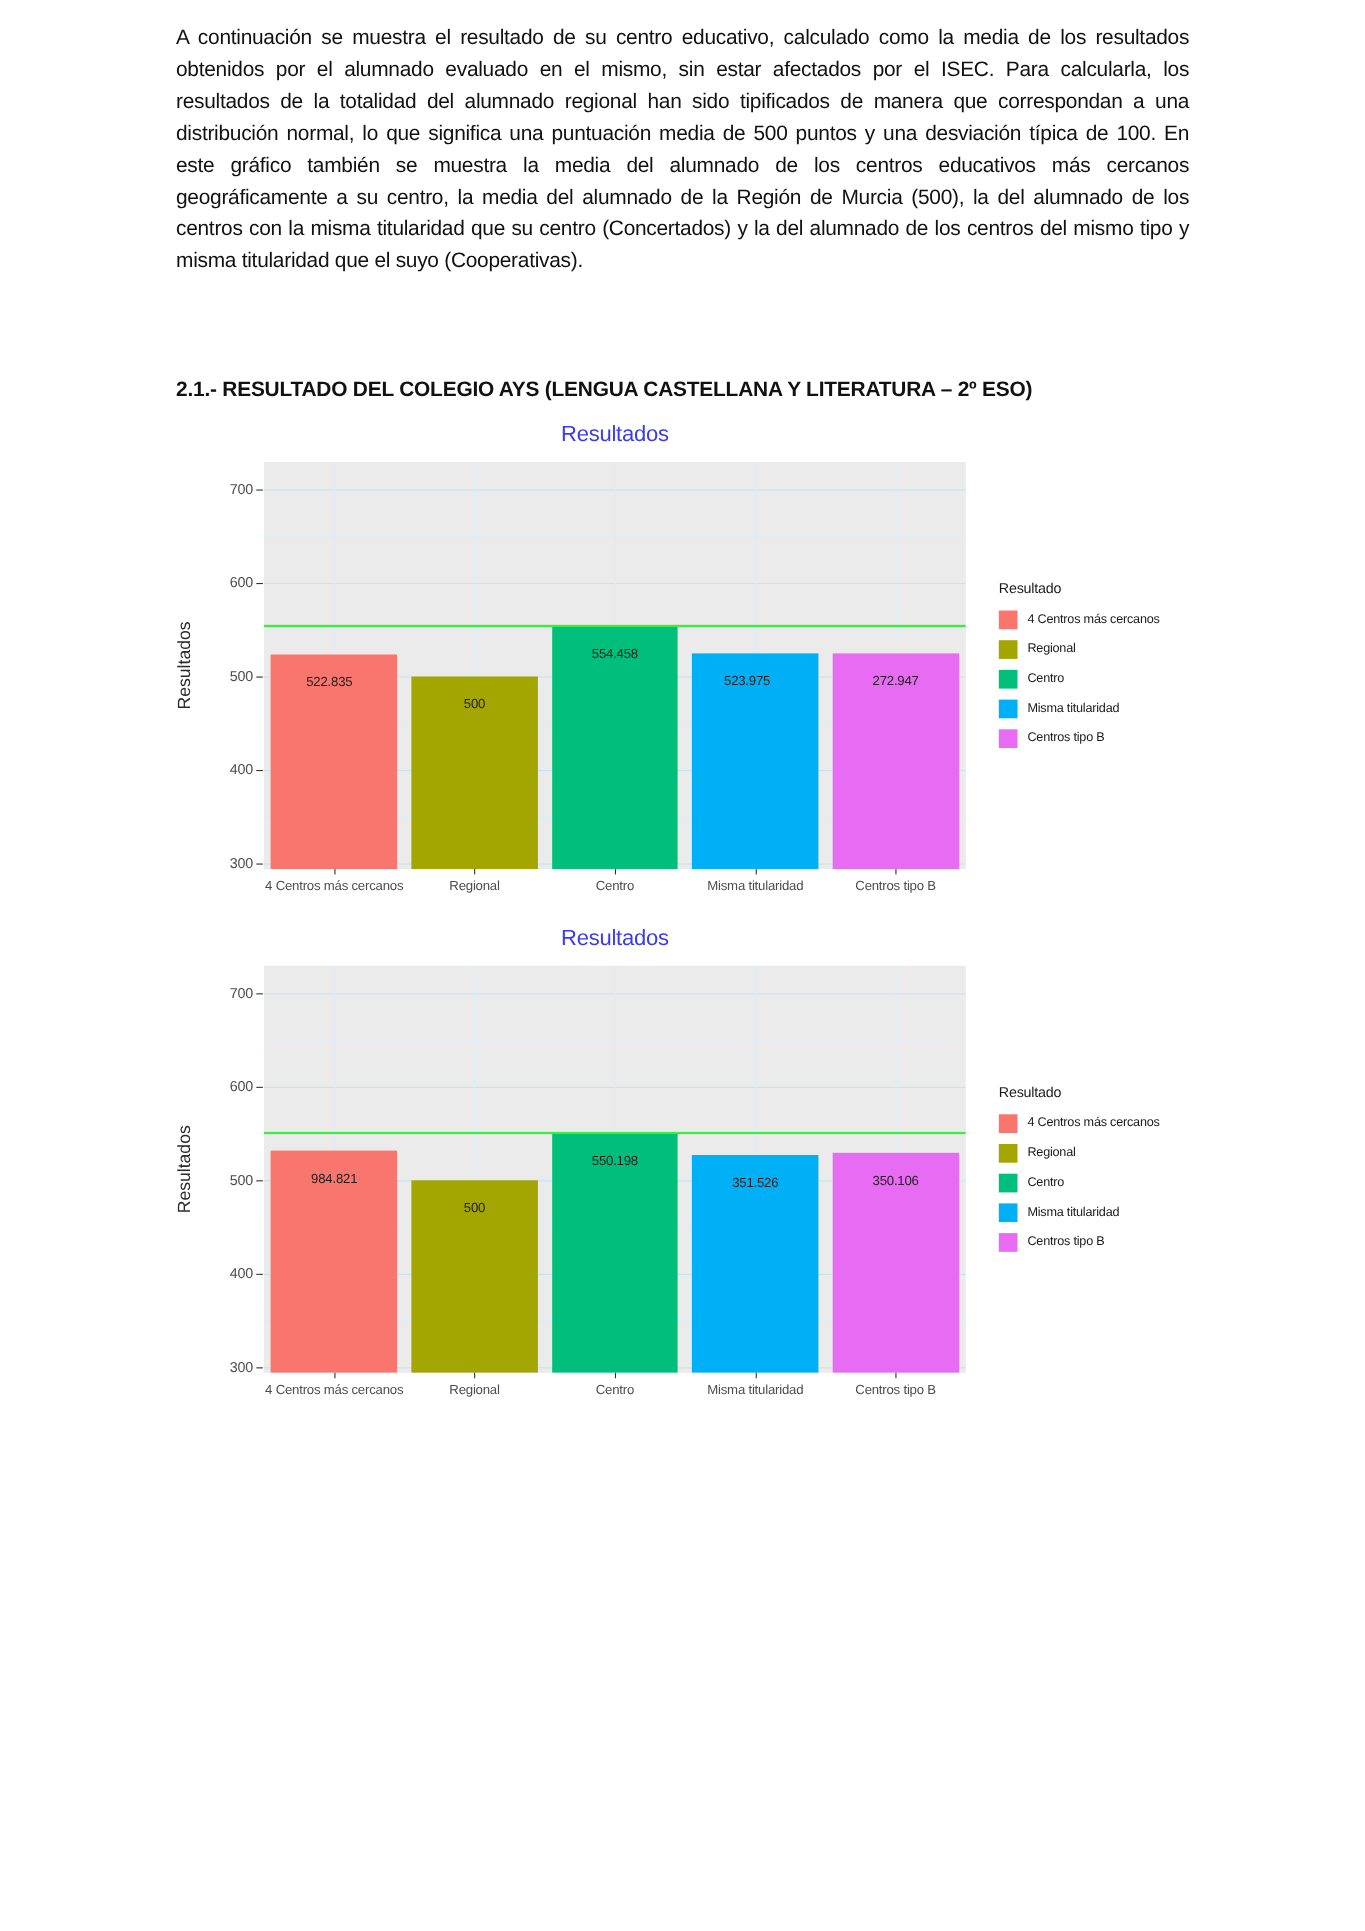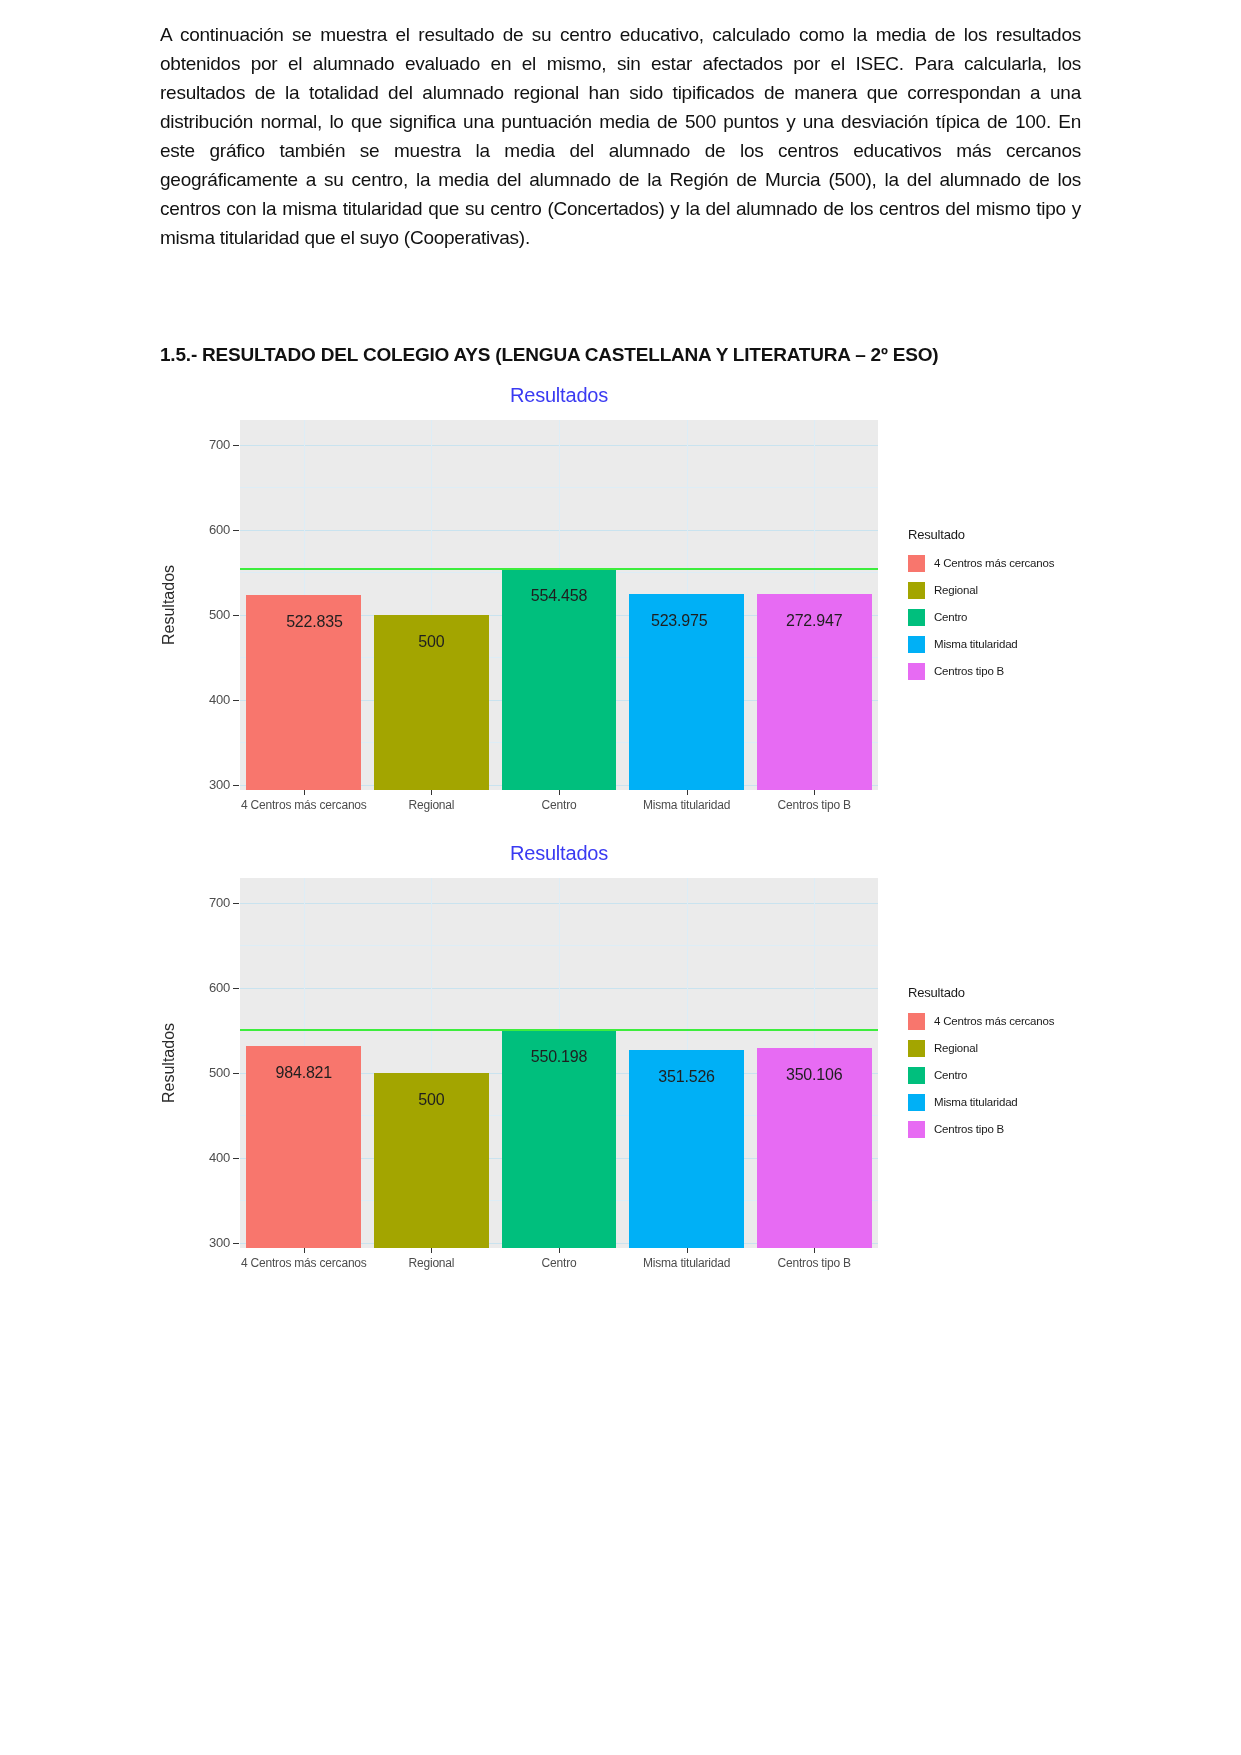--- a/index.html
+++ b/index.html
@@ -69,21 +69,21 @@
     left: 80px; top: 36px;
     width: 638px; height: 370px;
     overflow: hidden;
   }
   .gridline-h { position:absolute; left:0; width:100%; height:1px; }
   .gridline-v { position:absolute; top:0; height:100%; width:1px; }
   .bar { position:absolute; }
   .bar-value-label {
     position:absolute;
     text-align:center;
-    font-size:16px;
+    font-size:12px;
     color:#1f1f1f;
     letter-spacing:-0.2px;
   }
   .ref-line { position:absolute; left:0; width:100%; height:2px; }
   .y-tick-label {
     position:absolute;
     width:46px;
     text-align:right;
     font-size:13px;
     letter-spacing:-0.2px;
@@ -108,42 +108,42 @@
   .legend-label { font-size:11.5px; color:#1a1a1a; letter-spacing:-0.2px; }
 </style>
 </head>
 <body>
 
 <div class="page">
 
 
   <p class="intro">A continuación se muestra el resultado de su centro educativo, calculado como la media de los resultados obtenidos por el alumnado evaluado en el mismo, sin estar afectados por el ISEC. Para calcularla, los resultados de la totalidad del alumnado regional han sido tipificados de manera que correspondan a una distribución normal, lo que significa una puntuación media de 500 puntos y una desviación típica de 100. En este gráfico también se muestra la media del alumnado de los centros educativos más cercanos geográficamente a su centro, la media del alumnado de la Región de Murcia (500), la del alumnado de los centros con la misma titularidad que su centro (Concertados) y la del alumnado de los centros del mismo tipo y misma titularidad que el suyo (Cooperativas).</p>
 
-  <h2 class="section-heading s1">1.5.- RESULTADO DEL COLEGIO AYS (LENGUA CASTELLANA Y LITERATURA – 2º ESO)</h2>
+  <h2 class="section-heading s1">2.1.- RESULTADO DEL COLEGIO AYS (LENGUA CASTELLANA Y LITERATURA – 2º ESO)</h2>
 
   <div class="chart">
     <div class="chart-title" style="color: rgb(58, 58, 242);">Resultados</div>
     <div class="y-axis-title">Resultados</div>
     <div class="plot-area" style="background: rgb(235, 235, 235);">
         <div class="gridline-h" style="top: 322.4px; background: rgb(221, 237, 246);"></div>
         <div class="gridline-h" style="top: 237.3px; background: rgb(221, 237, 246);"></div>
         <div class="gridline-h" style="top: 152.3px; background: rgb(221, 237, 246);"></div>
         <div class="gridline-h" style="top: 67.2px; background: rgb(221, 237, 246);"></div>
         <div class="gridline-h" style="top: 364.9px; background: rgb(201, 227, 239);"></div>
         <div class="gridline-h" style="top: 279.8px; background: rgb(201, 227, 239);"></div>
         <div class="gridline-h" style="top: 194.8px; background: rgb(201, 227, 239);"></div>
         <div class="gridline-h" style="top: 109.7px; background: rgb(201, 227, 239);"></div>
         <div class="gridline-h" style="top: 24.7px; background: rgb(201, 227, 239);"></div>
         <div class="gridline-v" style="left: 63.8px; background: rgb(221, 237, 246);"></div>
         <div class="gridline-v" style="left: 191.4px; background: rgb(221, 237, 246);"></div>
         <div class="gridline-v" style="left: 319px; background: rgb(221, 237, 246);"></div>
         <div class="gridline-v" style="left: 446.6px; background: rgb(221, 237, 246);"></div>
         <div class="gridline-v" style="left: 574.2px; background: rgb(221, 237, 246);"></div>
         <div class="bar" style="left: 6.4px; top: 175.4px; width: 114.8px; height: 194.6px; background: rgb(248, 118, 109);"></div>
-        <div class="bar-value-label" style="left: 17px; top: 193.4px; width: 114.8px;">522.835</div>
+        <div class="bar-value-label" style="left: 2px; top: 193.4px; width: 114.8px;">522.835</div>
         <div class="bar" style="left: 134px; top: 194.8px; width: 114.8px; height: 175.2px; background: rgb(163, 165, 0);"></div>
         <div class="bar-value-label" style="left: 134px; top: 212.8px; width: 114.8px;">500</div>
         <div class="bar" style="left: 261.6px; top: 148.5px; width: 114.8px; height: 221.5px; background: rgb(0, 191, 125);"></div>
         <div class="bar-value-label" style="left: 261.6px; top: 166.5px; width: 114.8px;">554.458</div>
         <div class="bar" style="left: 389.2px; top: 174.4px; width: 114.8px; height: 195.6px; background: rgb(0, 176, 246);"></div>
         <div class="bar-value-label" style="left: 389.2px; top: 192.4px; width: 100px;">523.975</div>
         <div class="bar" style="left: 516.8px; top: 174.2px; width: 114.8px; height: 195.8px; background: rgb(231, 107, 243);"></div>
         <div class="bar-value-label" style="left: 516.8px; top: 192.2px; width: 114.8px;">272.947</div>
         <div class="ref-line" style="top: 147.5px; background: rgb(61, 237, 61);"></div>
       </div>

